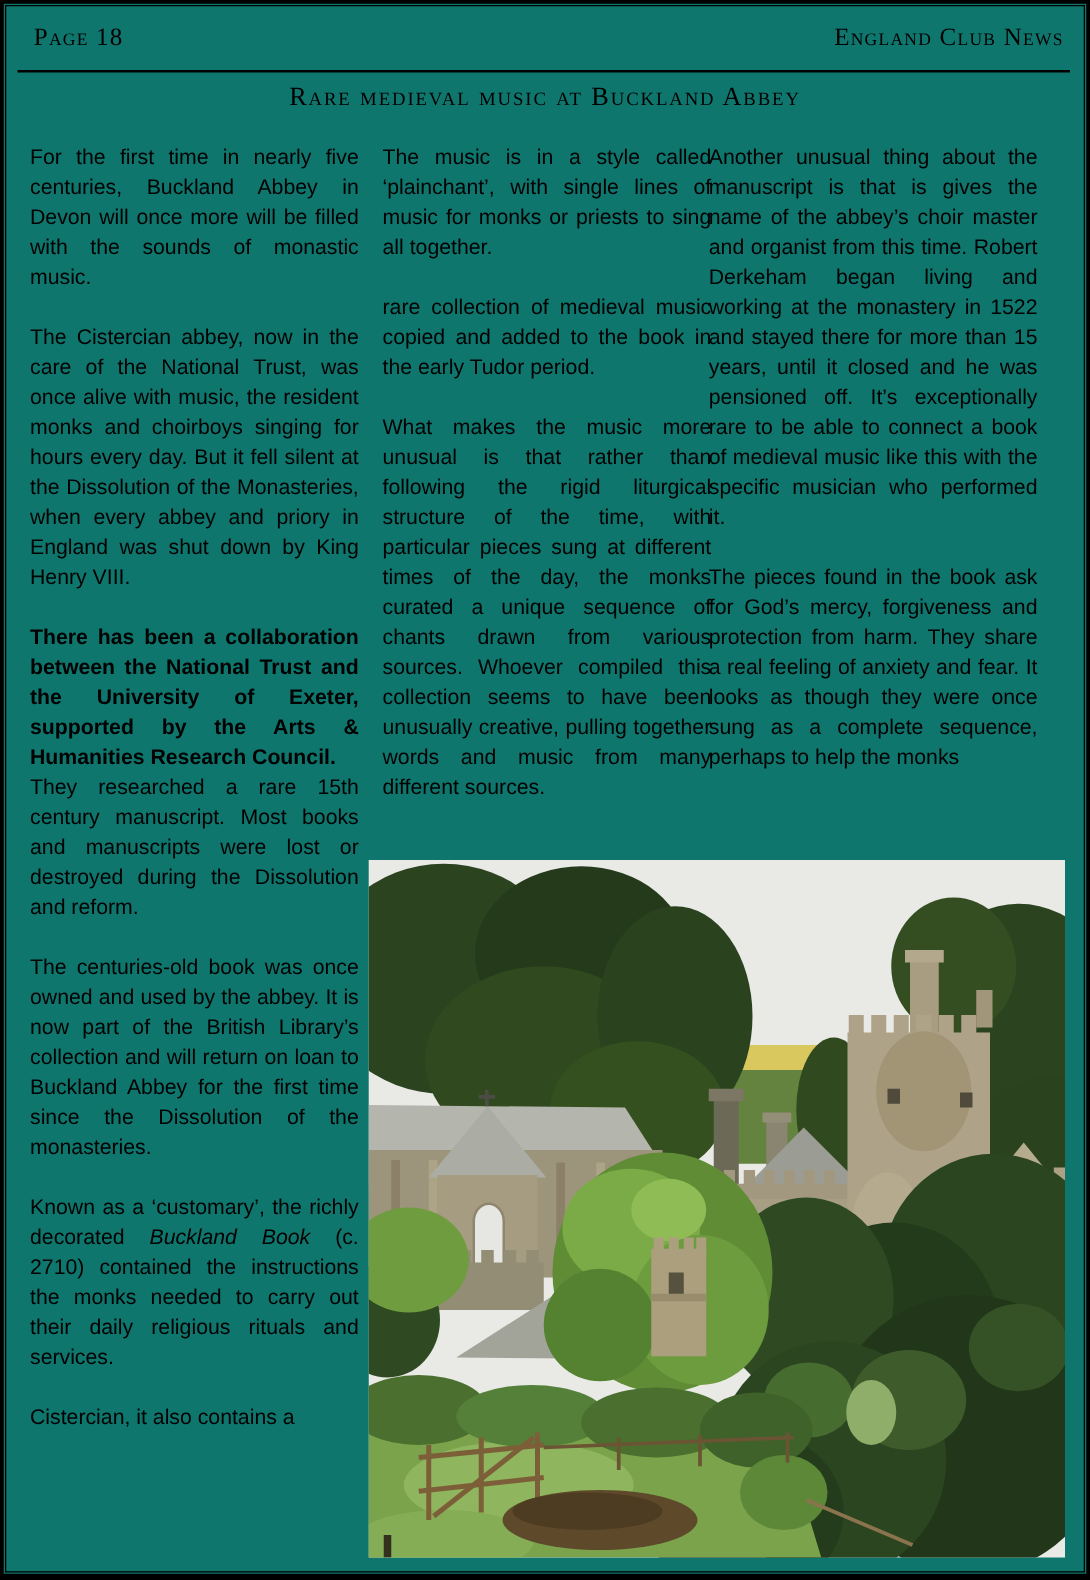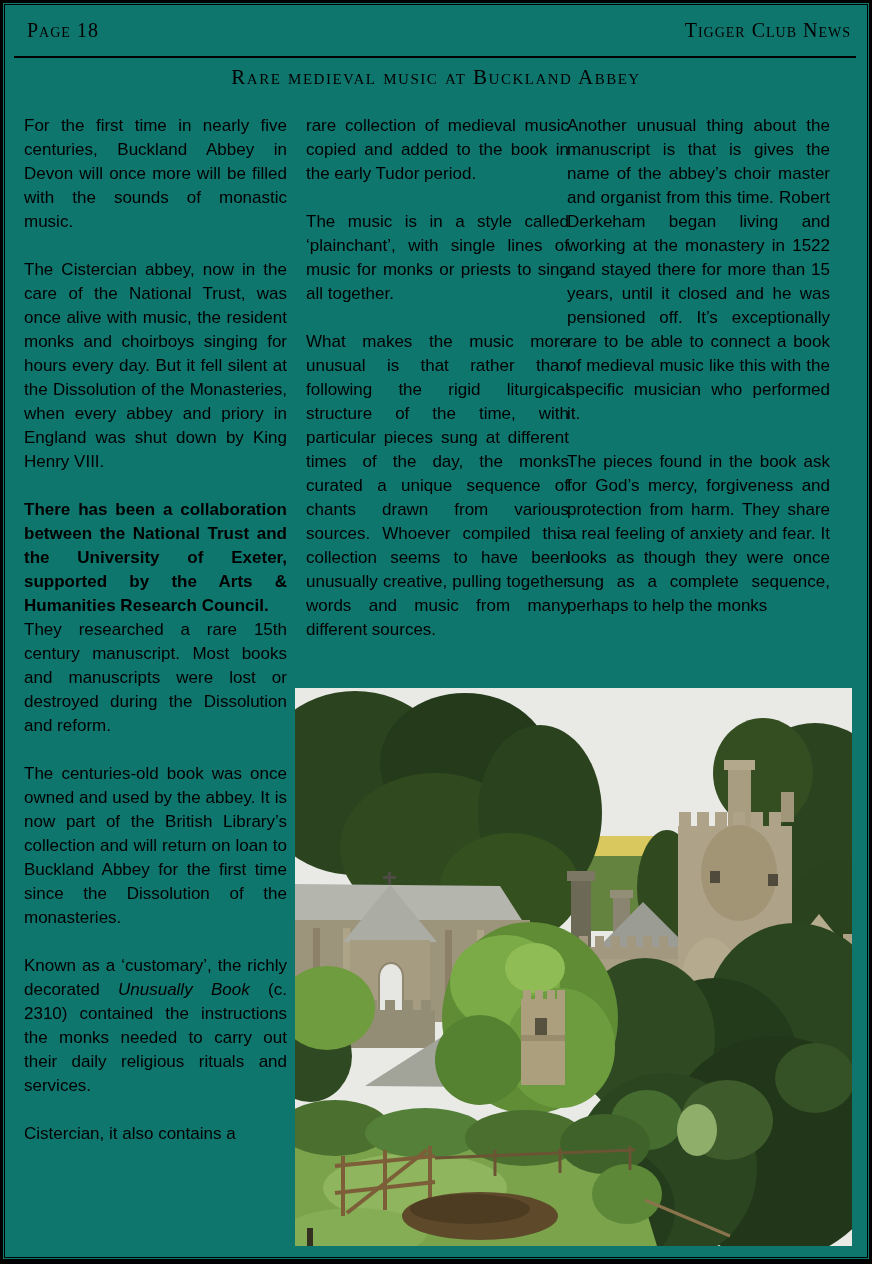--- a/index.html
+++ b/index.html
@@ -69,40 +69,40 @@
   }
 </style>
 </head>
 <body>
 
 <div class="page">
   <div class="inner-frame"></div>
 
   <div class="masthead-row">
     <span>Page 18</span>
-    <span>Tigger Club News</span>
+    <span>England Club News</span>
   </div>
 
   <div class="header-rule"></div>
 
   <h1 class="article-title">Rare medieval music at Buckland Abbey</h1>
 
   <div class="col col1">
     <p>For the first time in nearly five centuries, Buckland Abbey in Devon will once more will be filled with the sounds of monastic music.</p>
     <p>The Cistercian abbey, now in the care of the National Trust, was once alive with music, the resident monks and choirboys singing for hours every day. But it fell silent at the Dissolution of the Monasteries, when every abbey and priory in England was shut down by King Henry VIII.</p>
     <p class="tight">There has been a collaboration between the National Trust and the University of Exeter, supported by the Arts &amp; Humanities Research Council.</p>
     <p>They researched a rare 15th century manuscript. Most books and manuscripts were lost or destroyed during the Dissolution and reform.</p>
     <p>The centuries-old book was once owned and used by the abbey. It is now part of the British Library’s collection and will return on loan to Buckland Abbey for the first time since the Dissolution of the monasteries.</p>
-    <p><span>Known as a ‘customary’, the richly decorated </span><span class="book-title">Unusually Book</span><span> (c. 2310) contained the instructions the monks needed to carry out their daily religious rituals and services.</span></p>
+    <p><span>Known as a ‘customary’, the richly decorated </span><span class="book-title">Buckland Book</span><span> (c. 2710) contained the instructions the monks needed to carry out their daily religious rituals and services.</span></p>
     <p>Cistercian, it also contains a</p>
   </div>
 
   <div class="col col2">
+    <p>The music is in a style called ‘plainchant’, with single lines of music for monks or priests to sing all together.</p>
     <p>rare collection of medieval music copied and added to the book in the early Tudor period.</p>
-    <p>The music is in a style called ‘plainchant’, with single lines of music for monks or priests to sing all together.</p>
     <p>What makes the music more unusual is that rather than following the rigid liturgical structure of the time, with particular pieces sung at different times of the day, the monks curated a unique sequence of chants drawn from various sources. Whoever compiled this collection seems to have been unusually creative, pulling together words and music from many different sources.</p>
   </div>
 
   <div class="col col3">
     <p>Another unusual thing about the manuscript is that is gives the name of the abbey’s choir master and organist from this time. Robert Derkeham began living and working at the monastery in 1522 and stayed there for more than 15 years, until it closed and he was pensioned off. It’s exceptionally rare to be able to connect a book of medieval music like this with the specific musician who performed it.</p>
     <p>The pieces found in the book ask for God’s mercy, forgiveness and protection from harm. They share a real feeling of anxiety and fear. It looks as though they were once sung as a complete sequence, perhaps to help the monks</p>
   </div>
 
   <div class="photo">
     <svg viewBox="0 0 557 558" width="557" height="558" preserveAspectRatio="none">

